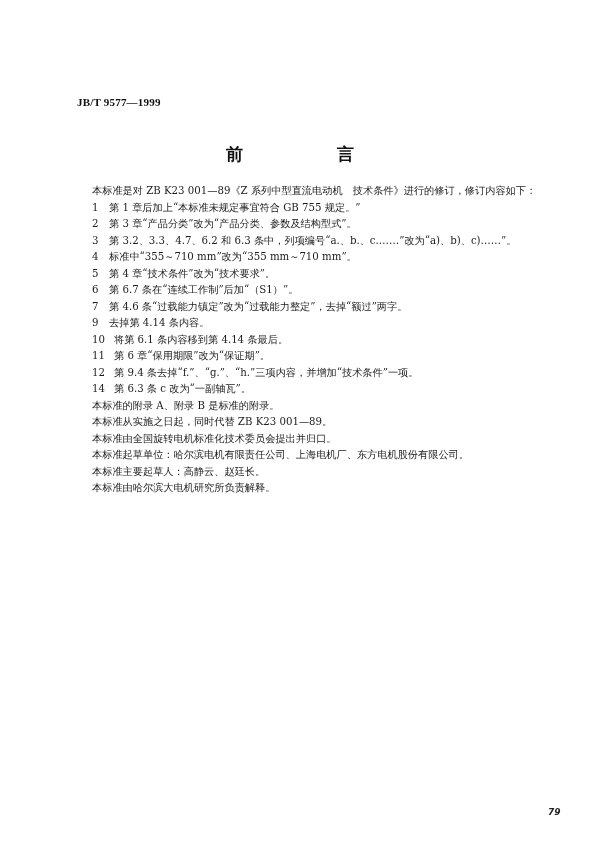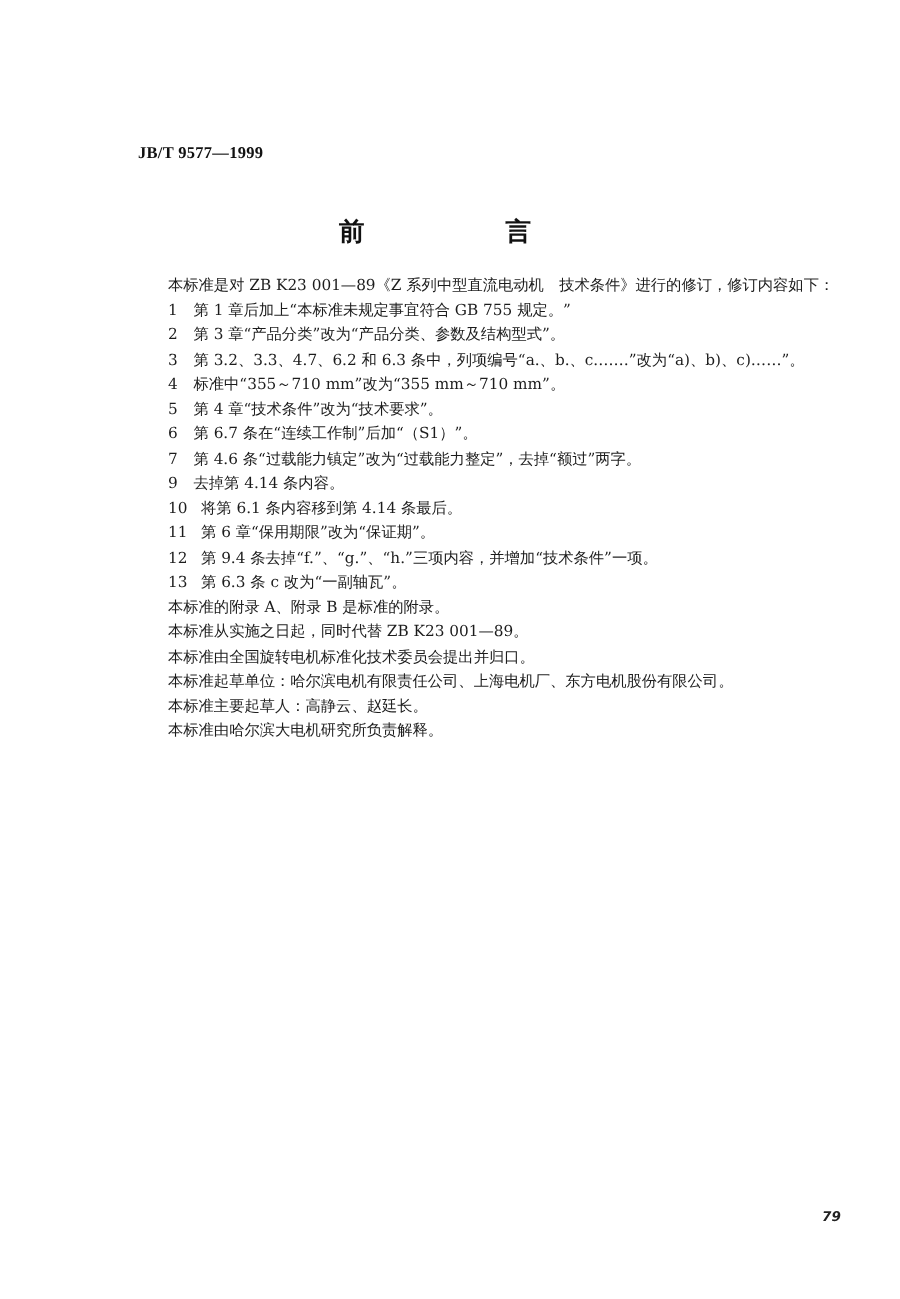--- a/index.html
+++ b/index.html
@@ -10,21 +10,21 @@
   body {
     width: 600px;
     height: 866px;
     position: relative;
     overflow: hidden;
     font-family: "DejaVu Serif", "Liberation Serif", serif;
     color: #1a1a1a;
   }
   .doc-id {
     position: absolute;
-    left: 92px;
+    left: 77px;
     top: 96px;
     font-family: "Liberation Serif", "DejaVu Serif", serif;
     font-weight: bold;
     font-size: 11px;
     letter-spacing: 0.2px;
     color: #111;
   }
   .title {
     position: absolute;
     top: 143px;
@@ -34,21 +34,21 @@
     font-family: "DejaVu Sans", "Liberation Sans", sans-serif;
     font-weight: bold;
     font-size: 17px;
     color: #111;
     letter-spacing: 44px;
     padding-left: 44px;
     box-sizing: border-box;
   }
   .body-text {
     position: absolute;
-    left: 112px;
+    left: 92px;
     top: 183px;
     width: 470px;
     font-size: 10.2px;
     line-height: 16.5px;
     color: #1c1c1c;
   }
   .line {
     white-space: nowrap;
     height: 16.5px;
   }
@@ -84,21 +84,21 @@
   <div class="line"><span class="num">2</span><span>第 3 章“产品分类”改为“产品分类、参数及结构型式”。</span></div>
   <div class="line"><span class="num">3</span><span>第 3.2、3.3、4.7、6.2 和 6.3 条中，列项编号“a.、b.、c.……”改为“a)、b)、c)……”。</span></div>
   <div class="line"><span class="num">4</span><span>标准中“355～710 mm”改为“355 mm～710 mm”。</span></div>
   <div class="line"><span class="num">5</span><span>第 4 章“技术条件”改为“技术要求”。</span></div>
   <div class="line"><span class="num">6</span><span>第 6.7 条在“连续工作制”后加“（S1）”。</span></div>
   <div class="line"><span class="num">7</span><span>第 4.6 条“过载能力镇定”改为“过载能力整定”，去掉“额过”两字。</span></div>
   <div class="line"><span class="num">9</span><span>去掉第 4.14 条内容。</span></div>
   <div class="line"><span class="num two">10</span><span>将第 6.1 条内容移到第 4.14 条最后。</span></div>
   <div class="line"><span class="num two">11</span><span>第 6 章“保用期限”改为“保证期”。</span></div>
   <div class="line"><span class="num two">12</span><span>第 9.4 条去掉“f.”、“g.”、“h.”三项内容，并增加“技术条件”一项。</span></div>
-  <div class="line"><span class="num two">13</span><span>第 6.3 条 c 改为“一副轴瓦”。</span></div>
+  <div class="line"><span class="num two">14</span><span>第 6.3 条 c 改为“一副轴瓦”。</span></div>
 
   <div class="line">本标准的附录 A、附录 B 是标准的附录。</div>
   <div class="line">本标准从实施之日起，同时代替 ZB K23 001—89。</div>
   <div class="line">本标准由全国旋转电机标准化技术委员会提出并归口。</div>
   <div class="line">本标准起草单位：哈尔滨电机有限责任公司、上海电机厂、东方电机股份有限公司。</div>
   <div class="line">本标准主要起草人：高静云、赵廷长。</div>
   <div class="line">本标准由哈尔滨大电机研究所负责解释。</div>
 </div>
 
 <div class="page-number">79</div>

